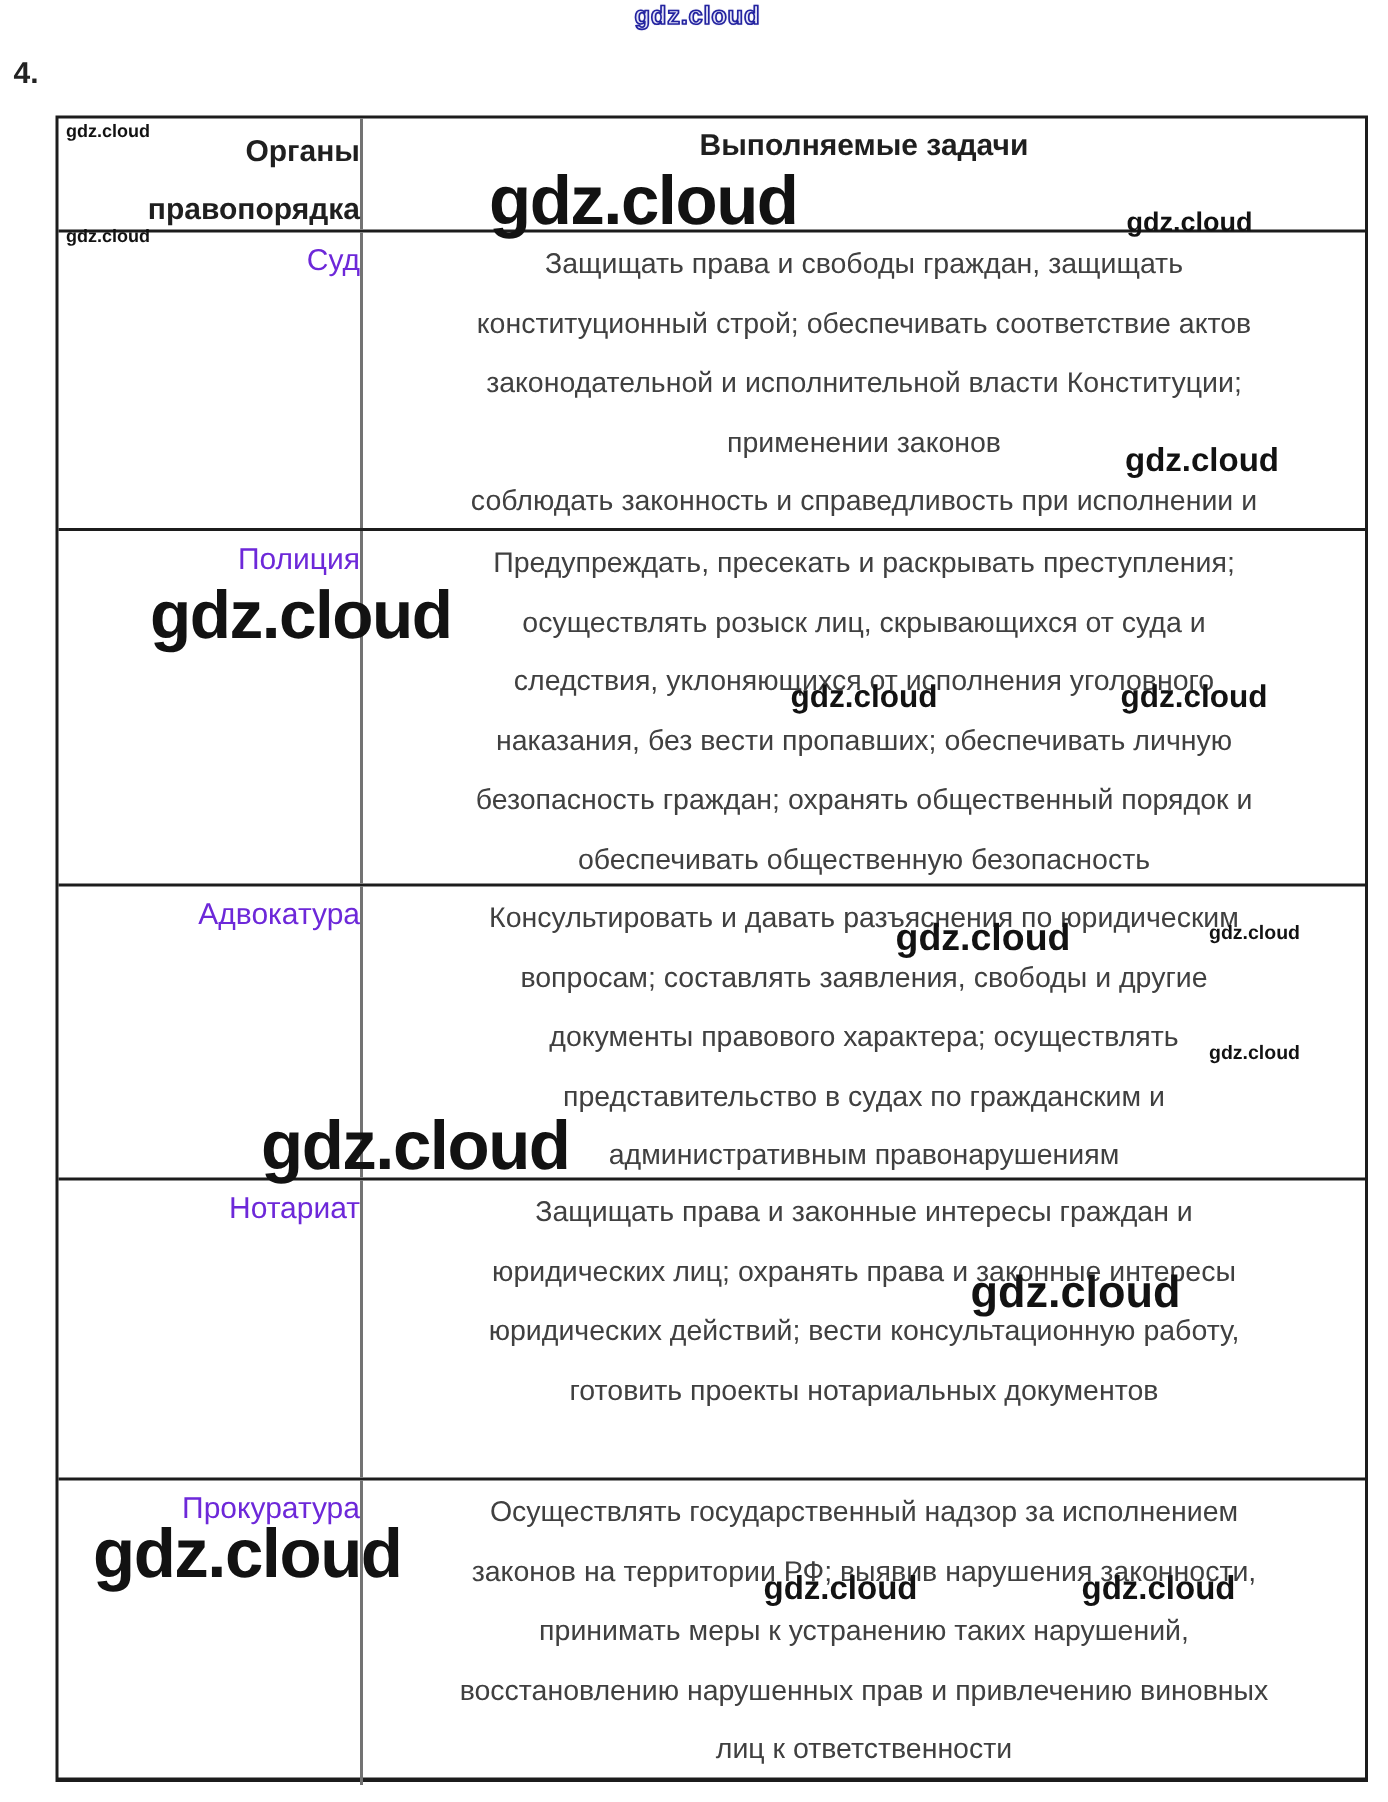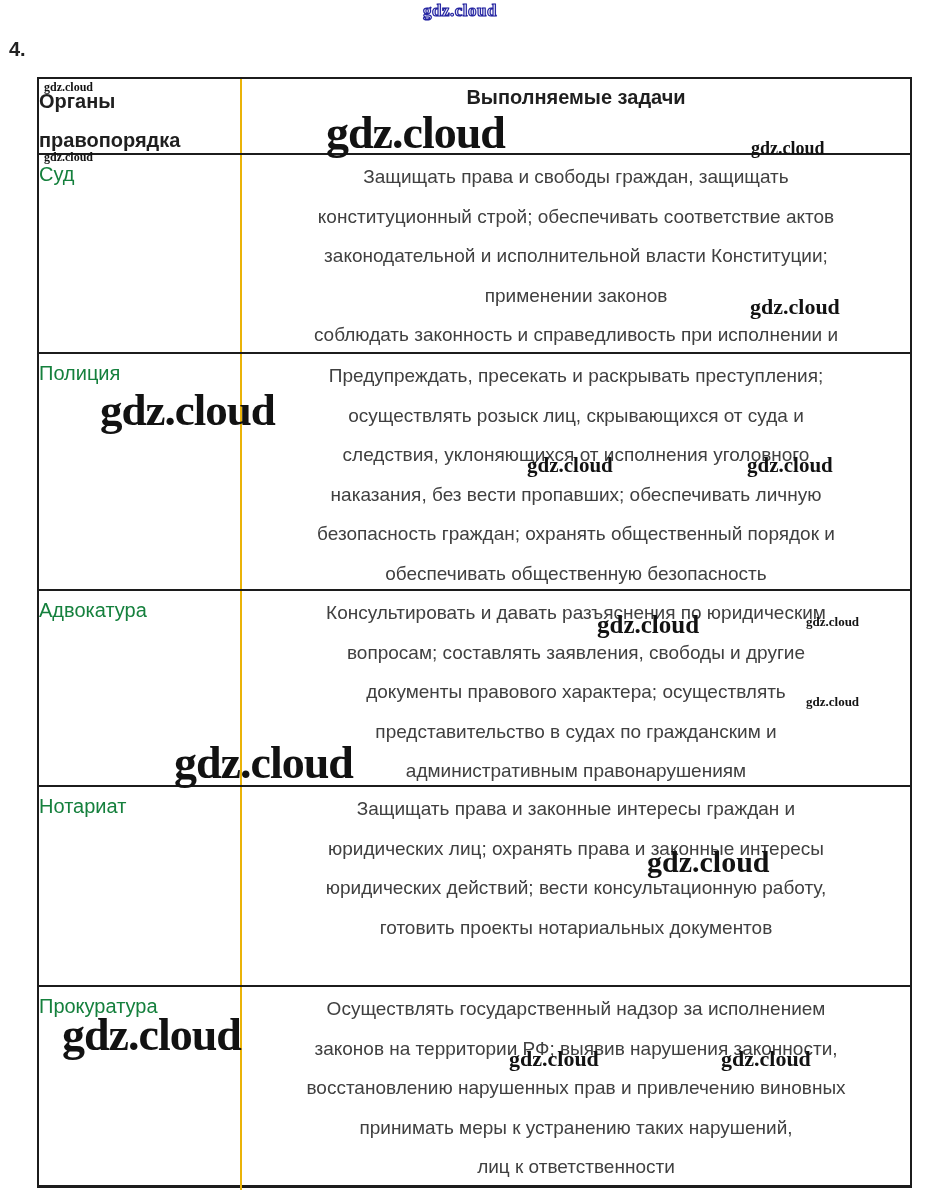--- a/index.html
+++ b/index.html
@@ -28,47 +28,47 @@
   }
   .row{
     display:flex;
     box-sizing:border-box;
     border-bottom:2px solid #1c1c1c;
   }
   .row:last-child{border-bottom:none;}
   .cell{box-sizing:border-box;}
   .cell.left{
     width:203px;flex:0 0 203px;
-    border-right:2px solid #eab308;
-    text-align:left;
+    border-right:2px solid #737373;
+    text-align:right;
   }
   .cell.right{
     flex:1;
     text-align:center;
   }
   .hdr .cell{font-weight:700;color:#1f1f1f;font-size:20px;}
   .hdr .cell.left{padding-top:3px;line-height:39px;}
   .hdr .cell.right{padding-top:5px;line-height:26px;}
 
   .organ{
     padding-top:8px;
-    font-size:20px;color:#15803d;font-weight:400;
+    font-size:20px;color:#6d28d9;font-weight:400;
   }
   .task{
     padding:2px 14px 0 14px;
     font-size:19px;color:#404040;font-weight:400;
   }
   .task .tline{line-height:39.5px;white-space:nowrap;}
 
   
   .wm{
     position:absolute;
     color:#121212;
     white-space:nowrap;
-    font-family:Liberation Serif, serif;
+    font-family:Liberation Sans, sans-serif;
     z-index:5;
   }
   .wm-top{
     left:423px;top:1px;font-size:17px;font-weight:700;
     color:#e4e4f6;
     -webkit-text-stroke:1.1px #2323a0;
     text-shadow:0 0 1px #2323a0;
     letter-spacing:0.5px;
   }
   .wm-h-small {left:44px;  top:80px;  font-size:12px;font-weight:700;}
@@ -159,22 +159,22 @@
       </div>
     </div>
 
     <div class="row" style="height:203px">
       <div class="cell left">
         <div class="organ">Прокуратура</div>
       </div>
       <div class="cell right task">
         <div class="tline">Осуществлять государственный надзор за исполнением</div>
         <div class="tline">законов на территории РФ; выявив нарушения законности,</div>
+        <div class="tline">принимать меры к устранению таких нарушений,</div>
         <div class="tline">восстановлению нарушенных прав и привлечению виновных</div>
-        <div class="tline">принимать меры к устранению таких нарушений,</div>
         <div class="tline">лиц к ответственности</div>
       </div>
     </div>
 
   </div>
 
   <div class="wm wm-h-small">gdz.cloud</div>
   <div class="wm wm-h-big">gdz.cloud</div>
   <div class="wm wm-h-right">gdz.cloud</div>
   <div class="wm wm-r1-left">gdz.cloud</div>

